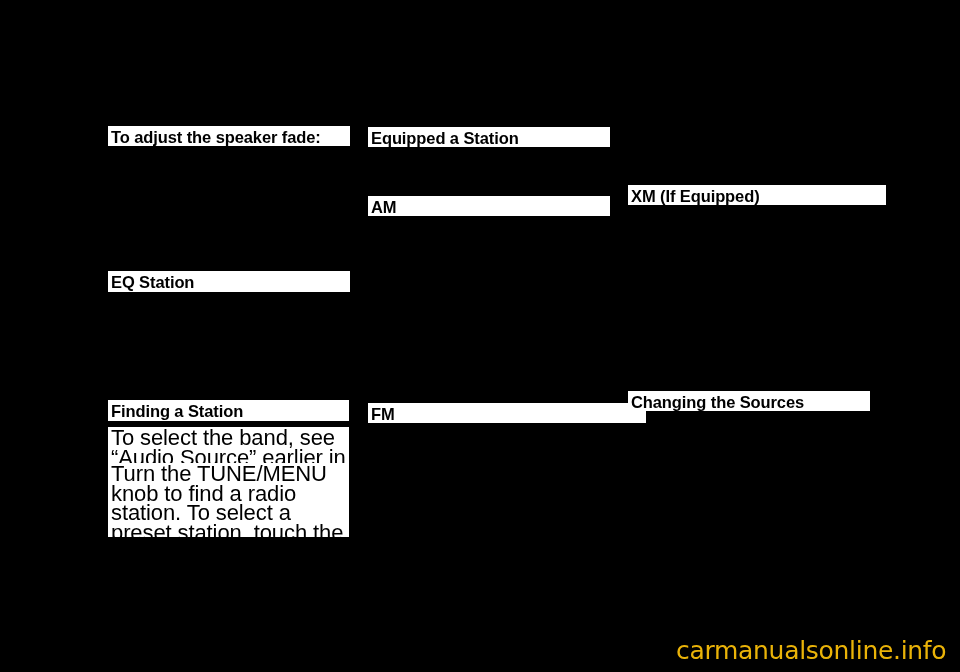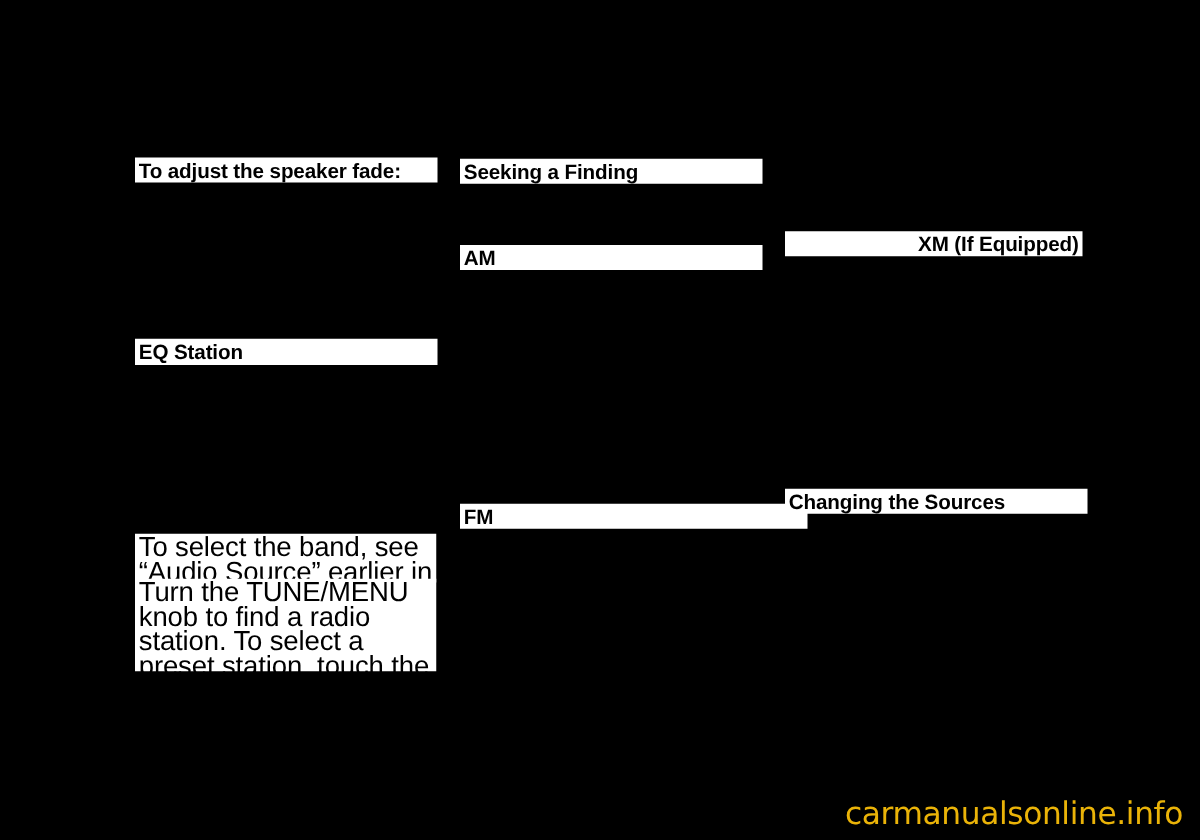--- a/index.html
+++ b/index.html
@@ -55,30 +55,31 @@
 </style>
 </head>
 <body>
 
 <div class="page">
 
   <div class="tbox head" style="left:108px; top:126px; width:242px; height:20px;">To adjust the speaker fade:</div>
 
   <div class="tbox head" style="left:108px; top:271px; width:242px; height:21px;">EQ Station</div>
 
+  <div class="tbox head" style="left:108px; top:400px; width:241px; height:21px;">Finding a Station</div>
 
   <div class="tbox body" style="left:108px; top:427px; width:241px; height:39px;">To select the band, see “Audio Source” earlier in this section.</div>
 
   <div class="tbox body" style="left:108px; top:463px; width:241px; height:74px;">Turn the TUNE/MENU knob to find a radio station. To select a preset station, touch the FAV button and choose a preset button.</div>
 
-  <div class="tbox head" style="left:368px; top:127px; width:242px; height:20px;">Seeking a Finding</div>
+  <div class="tbox head" style="left:368px; top:127px; width:242px; height:20px;">Equipped a Station</div>
 
   <div class="tbox head" style="left:368px; top:196px; width:242px; height:20px;">AM</div>
 
   <div class="tbox head" style="left:368px; top:403px; width:278px; height:20px;">FM</div>
 
-  <div class="tbox head" style="left:628px; top:185px; width:238px; height:20px;text-align:right;">XM (If Equipped)</div>
+  <div class="tbox head" style="left:628px; top:185px; width:258px; height:20px;">XM (If Equipped)</div>
 
   <div class="tbox head" style="left:628px; top:391px; width:242px; height:20px;">Changing the Sources</div>
 
   <div class="watermark" style="left:676px; top:636px;">carmanualsonline.info</div>
 
 </div>
 
 </body></html>

